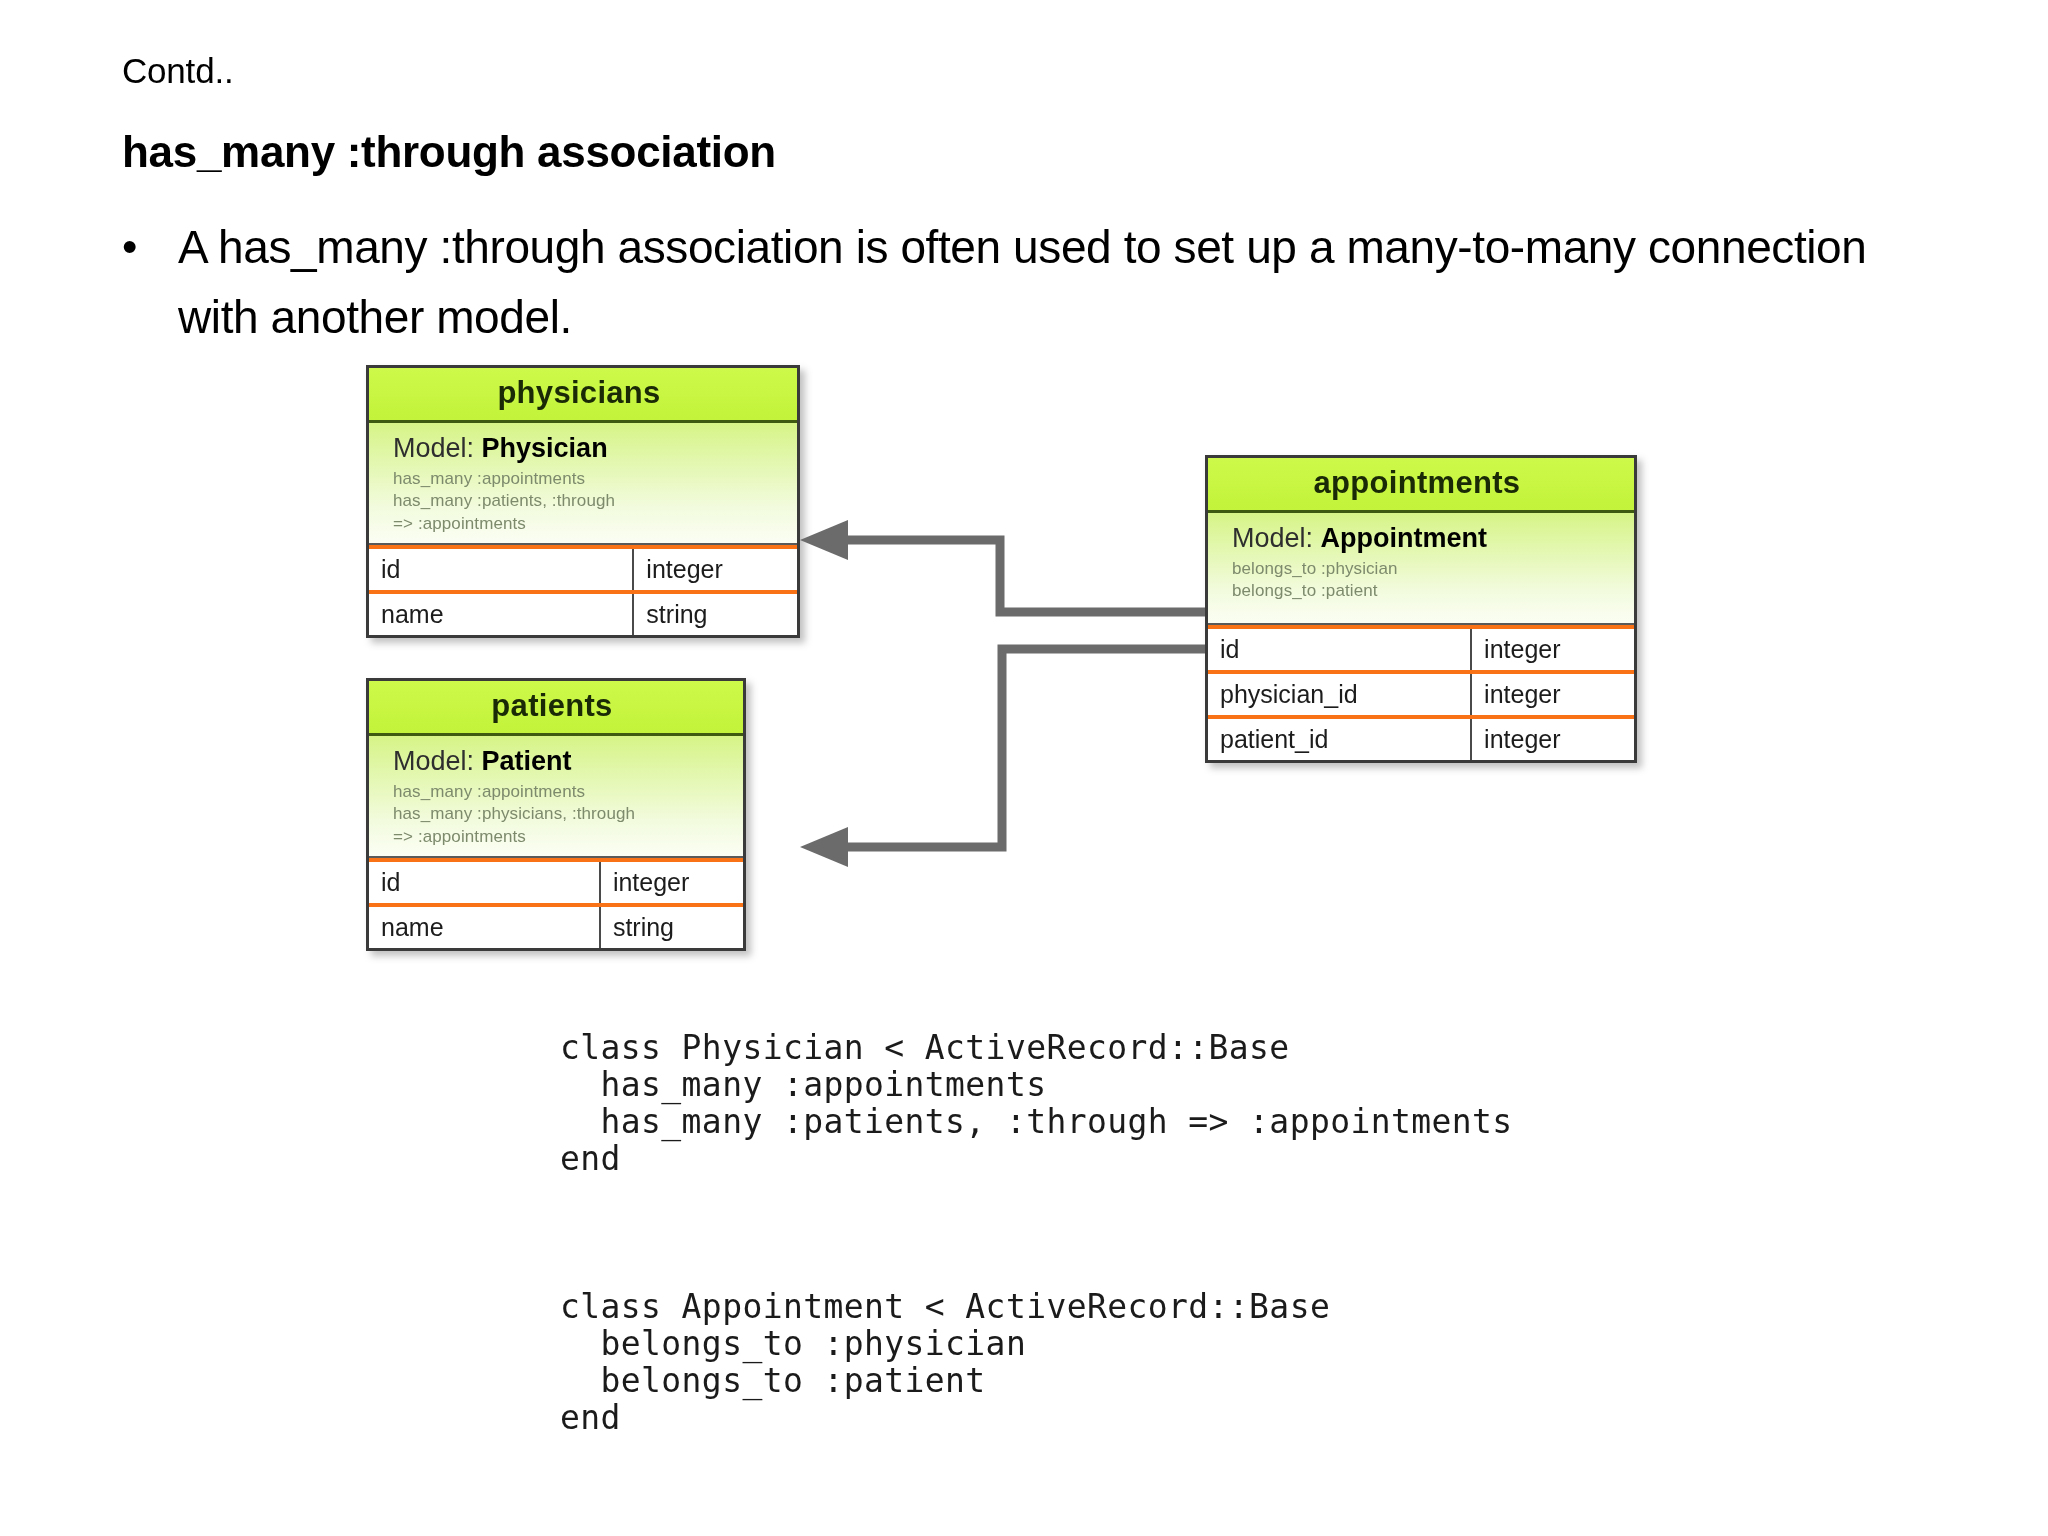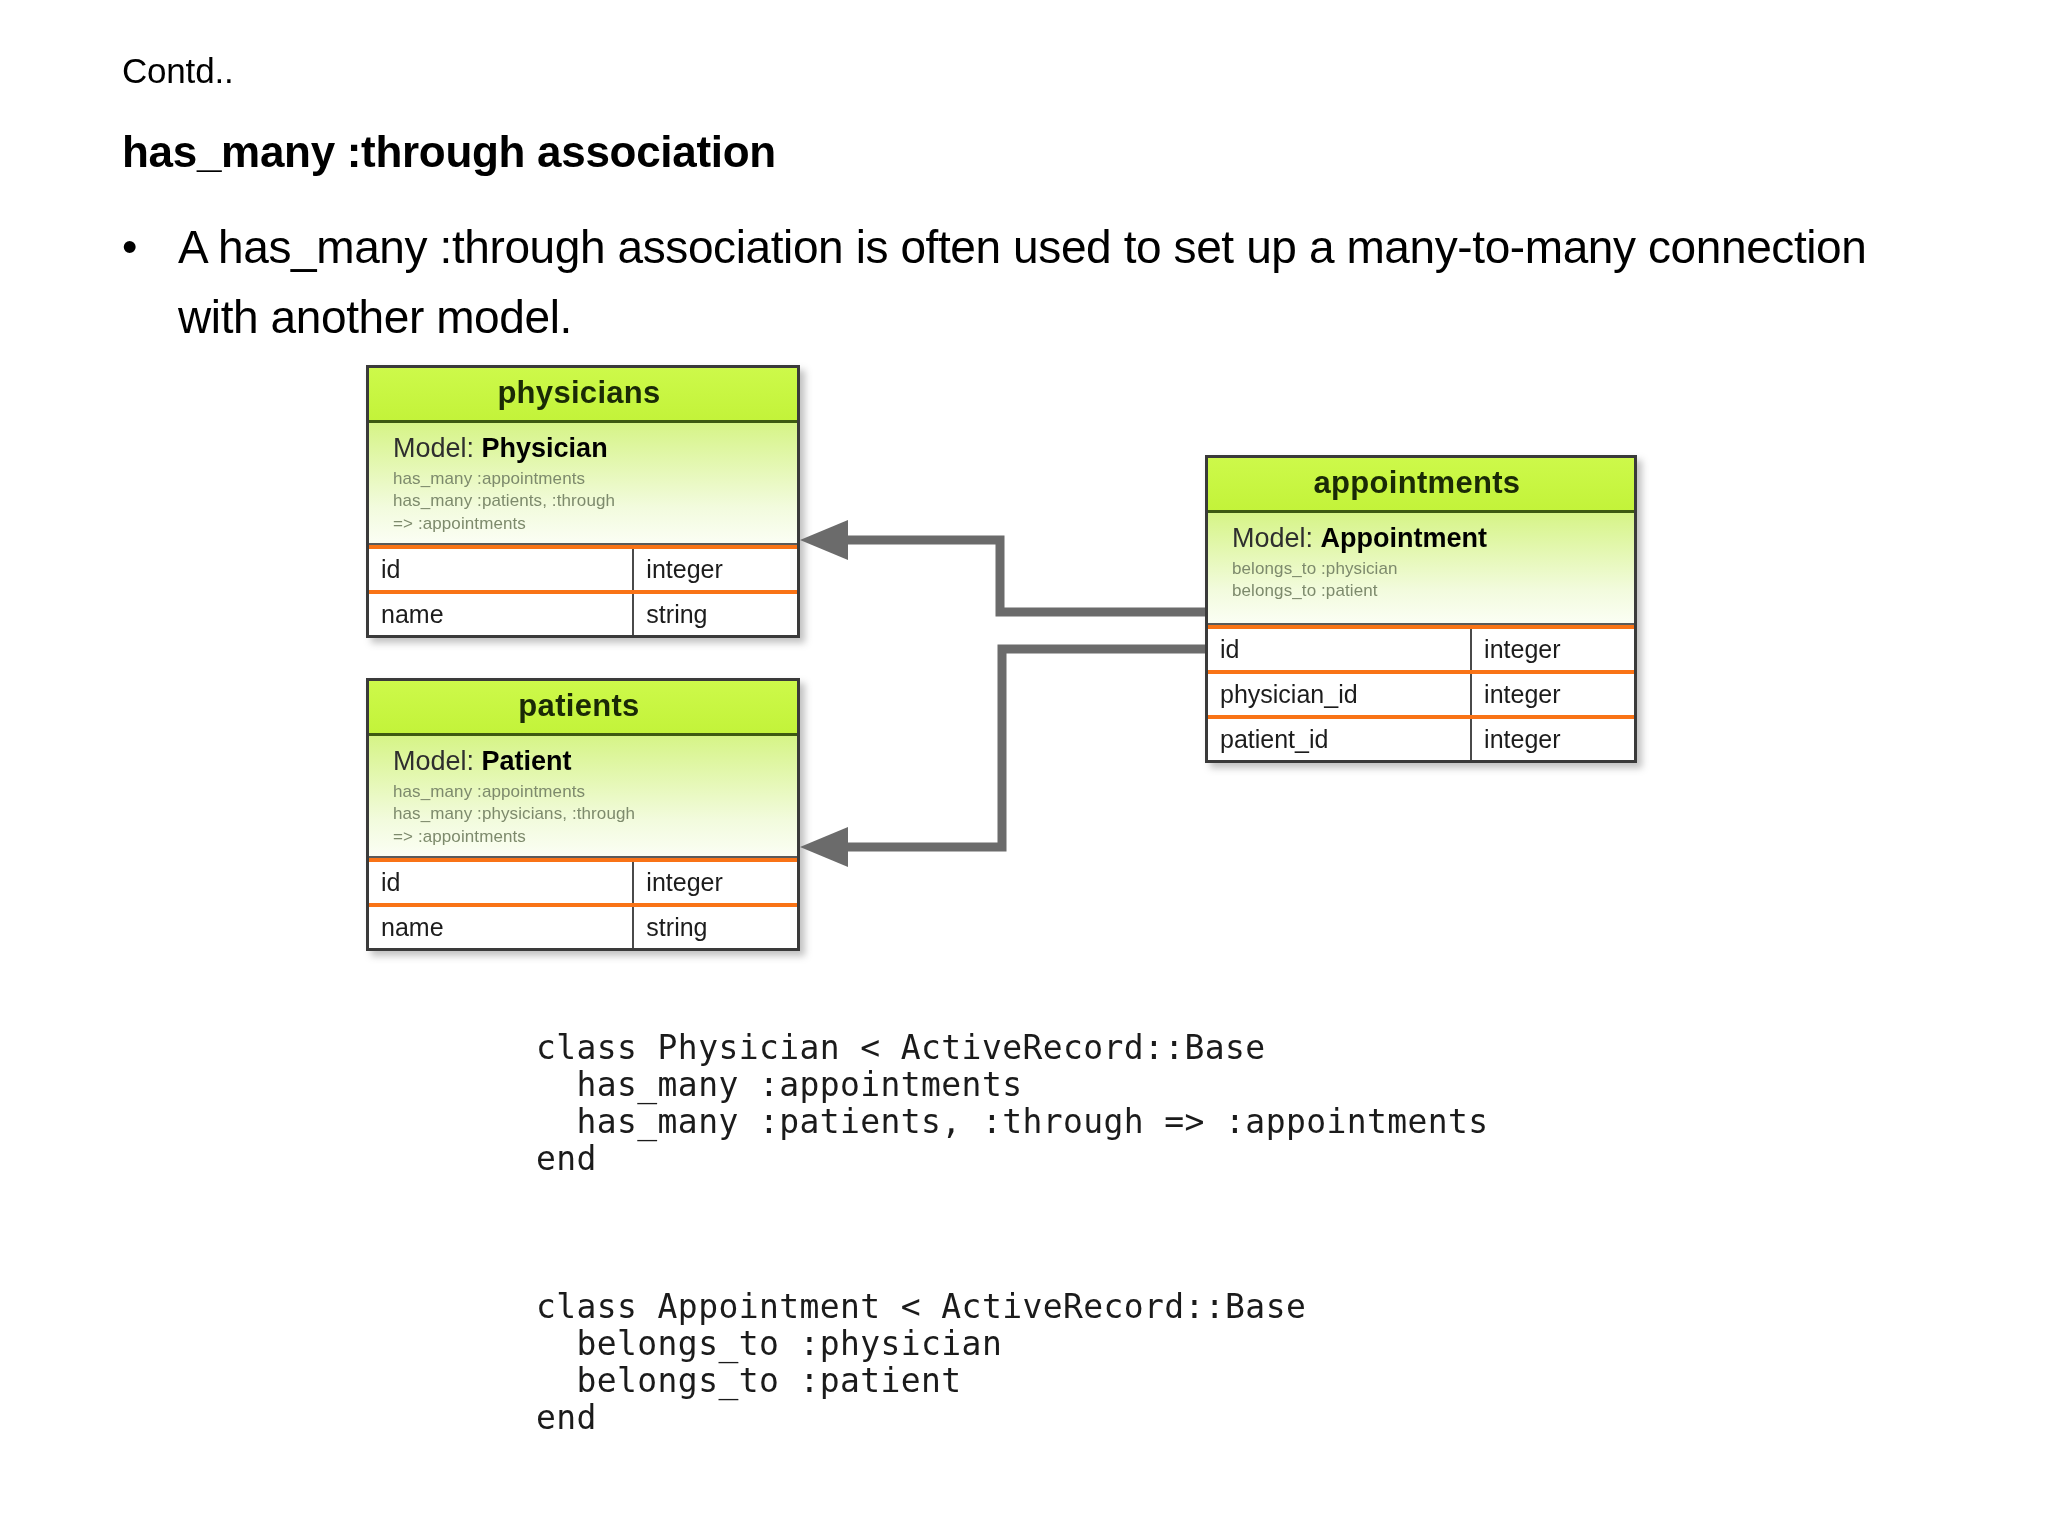--- a/index.html
+++ b/index.html
@@ -135,21 +135,21 @@
     position: absolute;
     left: 536px;
     top: 955px;
     font-family: "DejaVu Sans Mono", "Liberation Mono", monospace;
     font-size: 33px;
     line-height: 37px;
     color: #1b1b1b;
     white-space: pre;
     letter-spacing: 0.4px;
   }
-  #code .blk { margin-bottom: 37px; }
+  #code .blk { margin-bottom: 37px; margin-left: 24px; }
   #code .blk:last-child { margin-bottom: 0; }
 </style>
 </head>
 <body>
 
 <div class="contd">Contd..</div>
 <div class="slide-title">has_many :through association</div>
 
 <div class="bullet-row">
   <div class="bullet-dot">•</div>
@@ -172,21 +172,21 @@
     <div class="er-row">
       <div class="er-cell name">id</div>
       <div class="er-cell type">integer</div>
     </div>
     <div class="er-row">
       <div class="er-cell name">name</div>
       <div class="er-cell type">string</div>
     </div>
   </div>
 
-  <div class="erbox" style="left:366px; top:338px; width:434px;">
+  <div class="erbox" style="left:366px; top:338px; width:380px;">
     <div class="er-title">patients</div>
     <div class="er-model">
       <div class="er-model-name">
         <span>Model:</span>
         <b>Patient</b>
       </div>
       <div class="er-assoc">has_many :appointments</div>
       <div class="er-assoc">has_many :physicians, :through</div>
       <div class="er-assoc">=&gt; :appointments</div>
     </div>

